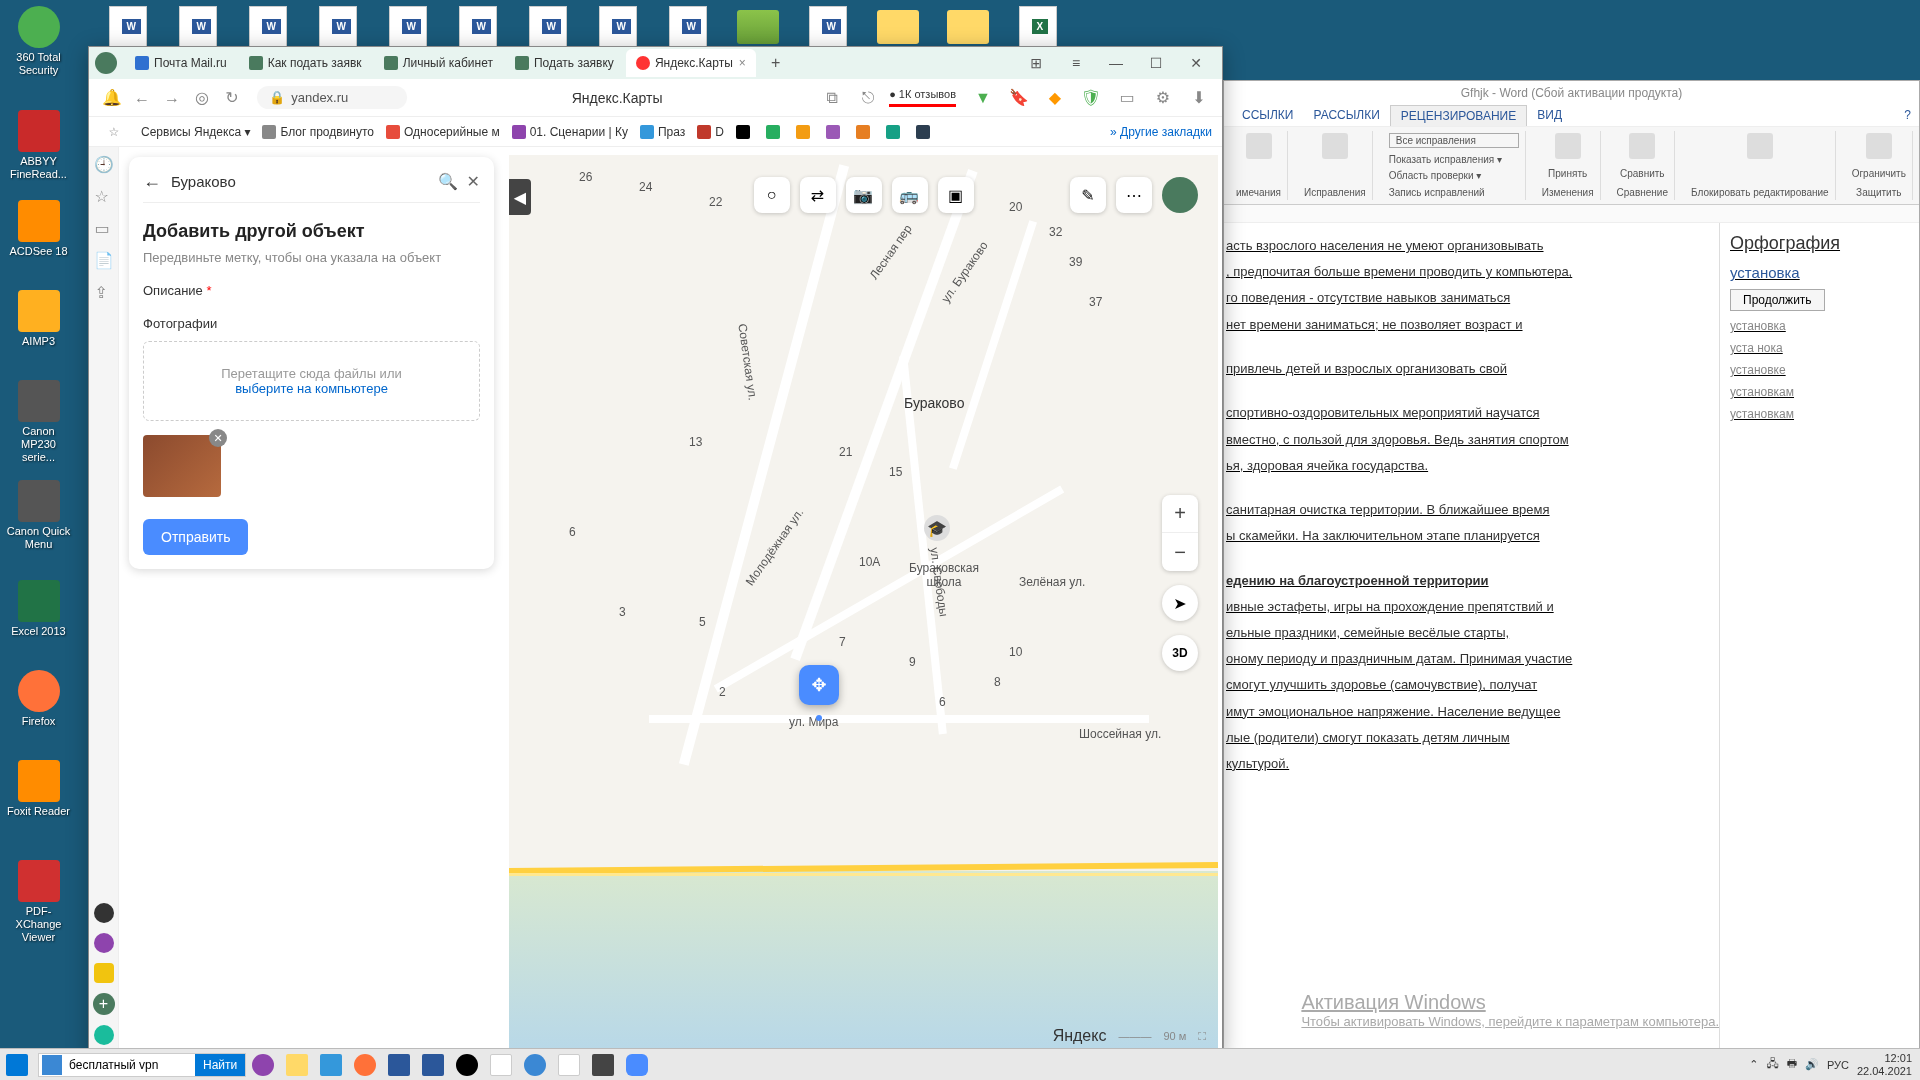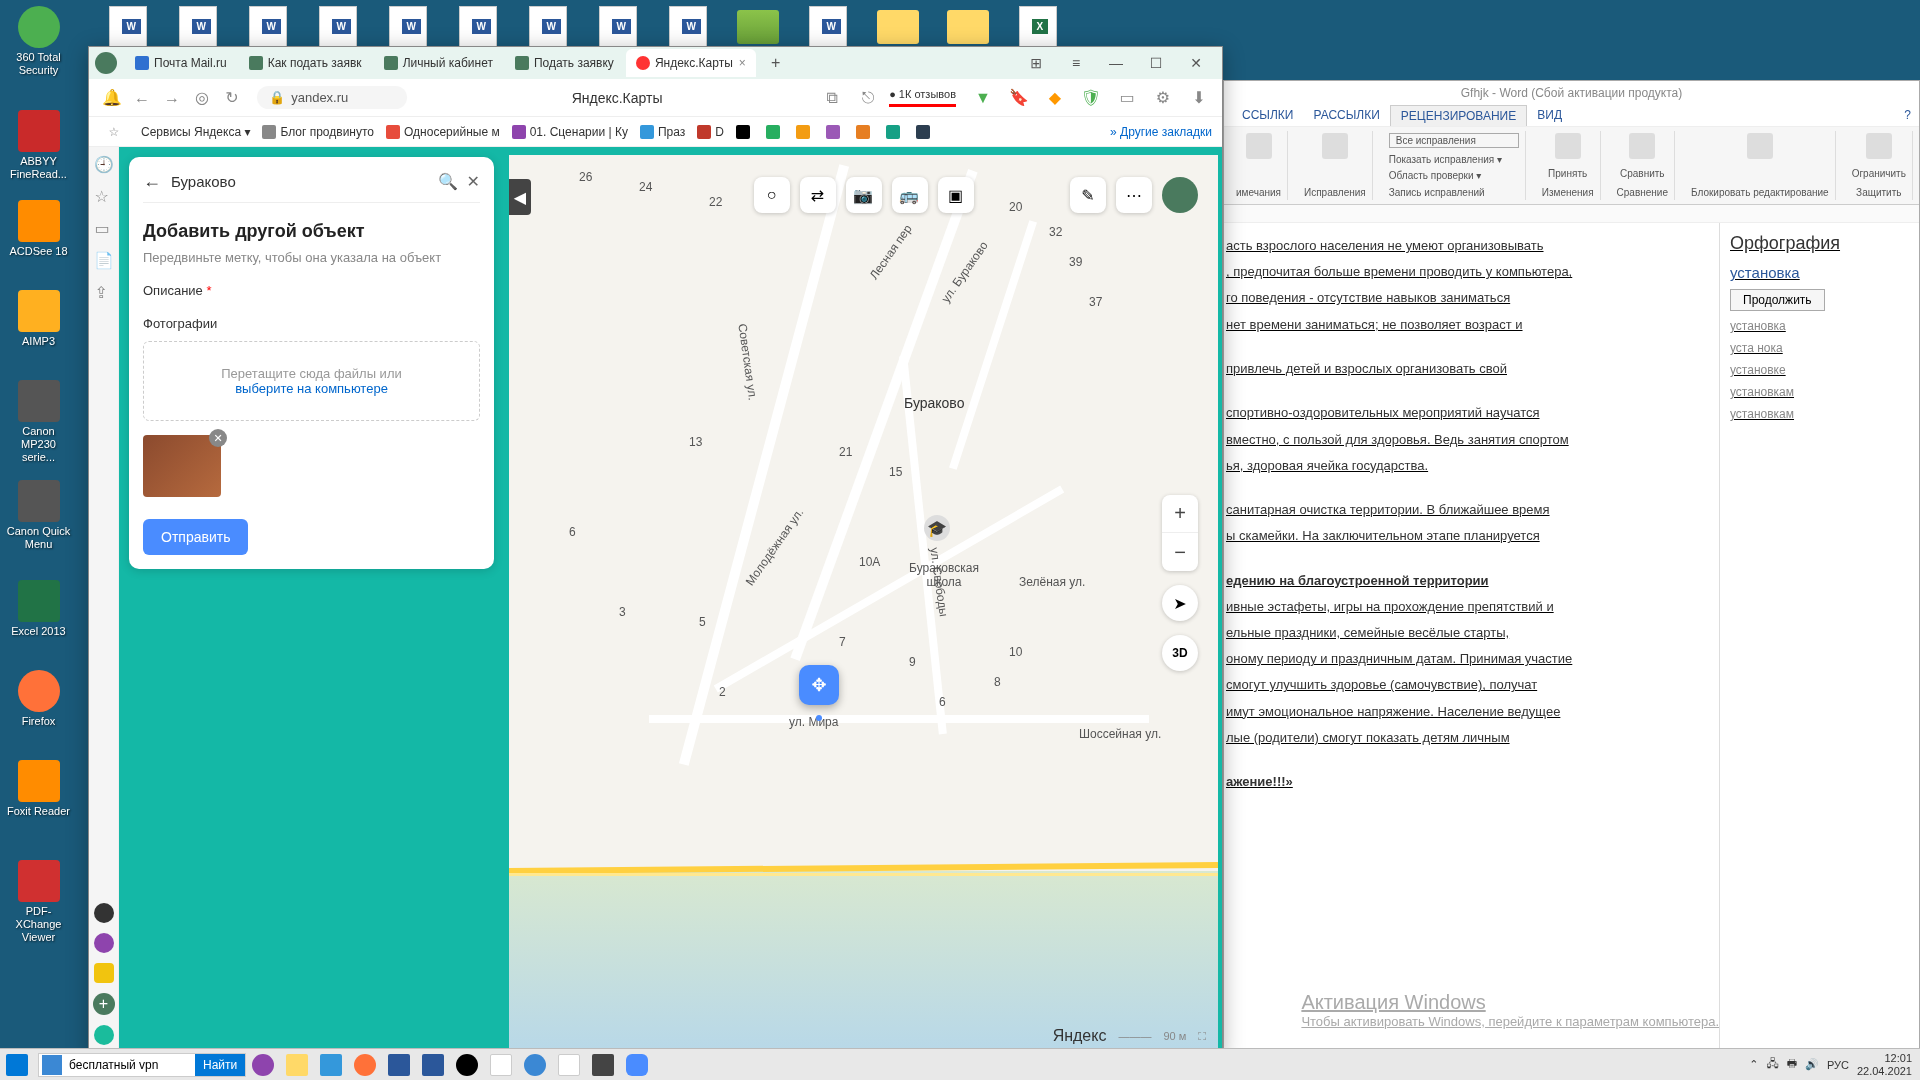--- a/index.html
+++ b/index.html
@@ -13,21 +13,21 @@
 
 
 .file-icon { position: absolute; width: 55px; text-align: center; }
 .file-icon .doc-icon { width: 38px; height: 46px; background: white; border: 1px solid #ccc; margin: 0 auto; position: relative; }
 .file-icon .doc-icon::after { content: 'W'; position: absolute; top: 12px; left: 12px; background: #2b579a; color: white; padding: 2px 5px; font-size: 10px; font-weight: bold; }
 .folder-icon-img { width: 42px; height: 34px; background: #ffd968; border-radius: 3px; margin: 0 auto; }
 .excel-icon-img { width: 38px; height: 46px; background: white; border: 1px solid #ccc; margin: 0 auto; position: relative; }
 .excel-icon-img::after { content: 'X'; position: absolute; top: 12px; left: 12px; background: #217346; color: white; padding: 2px 5px; font-size: 10px; font-weight: bold; }
 
 
-.browser { position: absolute; top: 46px; left: 88px; width: 1135px; height: 1010px; background: #14b8a6; border: 1px solid #888; box-shadow: 0 4px 20px rgba(0,0,0,0.3); }
+.browser { position: absolute; top: 46px; left: 88px; width: 1135px; height: 1010px; background: #ffffff; border: 1px solid #888; box-shadow: 0 4px 20px rgba(0,0,0,0.3); }
 .browser-titlebar { height: 32px; background: #e8f4f0; display: flex; align-items: center; padding: 0 6px; }
 .browser-logo { width: 22px; height: 22px; background: #4a7a5e; border-radius: 50%; margin-right: 8px; }
 .tab { height: 28px; padding: 0 10px; display: flex; align-items: center; font-size: 12px; color: #333; border-radius: 6px 6px 0 0; margin-right: 2px; max-width: 150px; }
 .tab.active { background: white; }
 .tab .tab-icon { width: 14px; height: 14px; margin-right: 5px; border-radius: 2px; }
 .tab .close-x { margin-left: 6px; color: #888; cursor: pointer; }
 .tab-add { width: 24px; height: 24px; display: flex; align-items: center; justify-content: center; color: #555; font-size: 16px; cursor: pointer; margin-left: 6px; }
 .win-controls { margin-left: auto; display: flex; }
 .win-btn { width: 40px; height: 28px; display: flex; align-items: center; justify-content: center; color: #555; font-size: 14px; cursor: pointer; }
 
@@ -265,21 +265,21 @@
   <div class="word-body">
     <div class="doc-area">
       <p>асть взрослого населения не умеют организовывать</p><p>, предпочитая больше времени проводить у компьютера,</p><p>го поведения -  отсутствие навыков заниматься</p>
       <p>нет времени заниматься; не позволяет возраст и</p><br>
       <p>привлечь детей и взрослых организовать свой</p><br>
       <p>спортивно-оздоровительных мероприятий научатся</p><p>вместно, с пользой для здоровья. Ведь занятия спортом</p><p>ья, здоровая ячейка государства.</p><br>
       <p>санитарная очистка территории. В ближайшее время</p><p>ы скамейки. На заключительном этапе планируется</p><br>
       <p class="bold-line">едению на благоустроенной территории</p>
       <p>ивные эстафеты, игры на прохождение препятствий и</p><p>ельные праздники, семейные весёлые старты,</p><p>оному периоду и праздничным датам. Принимая участие</p>
       <p>смогут улучшить здоровье (самочувствие), получат</p><p>имут эмоциональное напряжение. Население ведущее</p><p>лые (родители) смогут показать детям личным</p>
-      <br><p class="bold-line">ажение!!!»</p>
+      <p>культурой.</p><br>
     </div>
     <div class="spell-panel">
       <div class="spell-title">Орфография</div>
       <div class="spell-word">установка</div>
       <button class="spell-btn">Продолжить</button>
       <div class="spell-sugg">установка</div>
       <div class="spell-sugg">уста нока</div>
       <div class="spell-sugg">установке</div>
       <div class="spell-sugg">установкам</div>
       <div class="spell-sugg">установкам</div>

